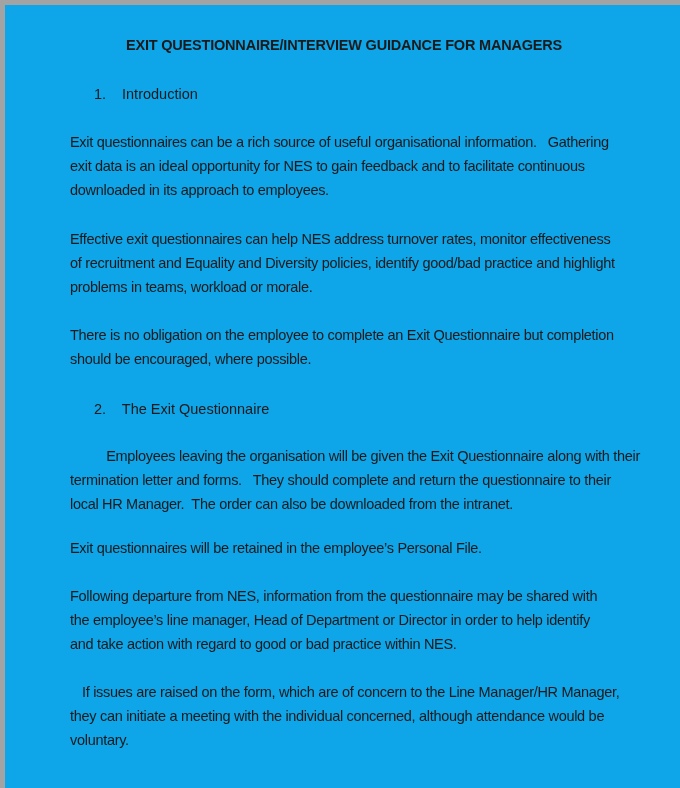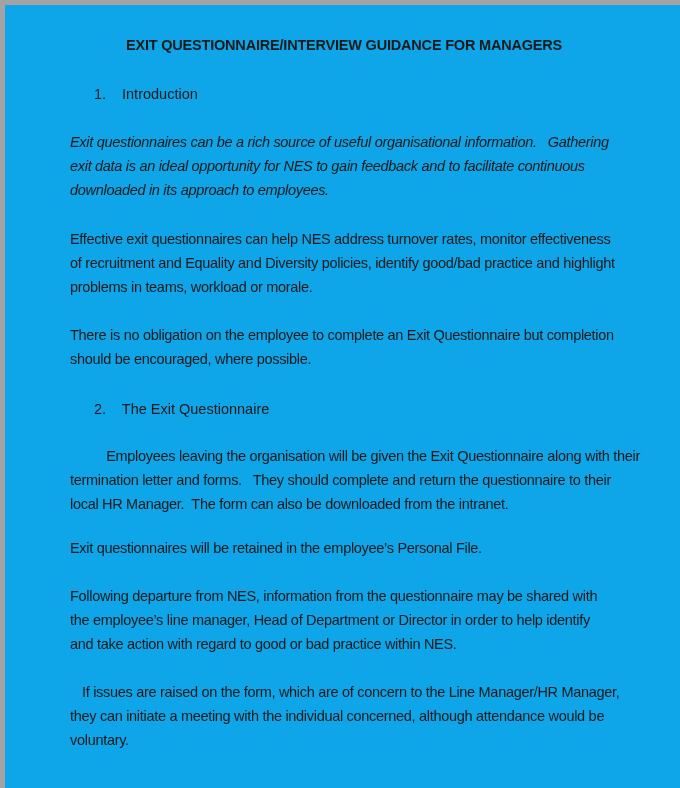--- a/index.html
+++ b/index.html
@@ -46,21 +46,21 @@
 
 <div class="page">
 
   <div class="title">EXIT QUESTIONNAIRE/INTERVIEW GUIDANCE FOR MANAGERS</div>
 
   <div class="heading" style="top:81px;">
     <span class="num">1.</span>
     <span>Introduction</span>
   </div>
 
-  <div class="para" style="top:125px;font-style:italic;">
+  <div class="para" style="top:125px;">
     <span class="line" style="white-space: pre;">Exit questionnaires can be a rich source of useful organisational information.   Gathering</span>
     <span class="line" style="white-space: pre;">exit data is an ideal opportunity for NES to gain feedback and to facilitate continuous</span>
     <span class="line" style="white-space: pre;">downloaded in its approach to employees.</span>
   </div>
 
   <div class="para" style="top:222px;">
     <span class="line" style="white-space: pre;">Effective exit questionnaires can help NES address turnover rates, monitor effectiveness</span>
     <span class="line" style="white-space: pre;">of recruitment and Equality and Diversity policies, identify good/bad practice and highlight</span>
     <span class="line" style="white-space: pre;">problems in teams, workload or morale.</span>
   </div>
@@ -71,21 +71,21 @@
   </div>
 
   <div class="heading" style="top:396px;">
     <span class="num">2.</span>
     <span>The Exit Questionnaire</span>
   </div>
 
   <div class="para" style="top:439px;">
     <span class="line" style="white-space: pre; text-align: right;">Employees leaving the organisation will be given the Exit Questionnaire along with their</span>
     <span class="line" style="white-space: pre;">termination letter and forms.   They should complete and return the questionnaire to their</span>
-    <span class="line" style="white-space: pre;">local HR Manager.  The form can also be downloaded from the intranet.</span>
+    <span class="line" style="white-space: pre;">local HR Manager.  The order can also be downloaded from the intranet.</span>
   </div>
 
   <div class="para" style="top:531px;">
     <span class="line" style="white-space: pre;">Exit questionnaires will be retained in the employee’s Personal File.</span>
   </div>
 
   <div class="para" style="top:579px;">
     <span class="line" style="white-space: pre;">Following departure from NES, information from the questionnaire may be shared with</span>
     <span class="line" style="white-space: pre;">the employee’s line manager, Head of Department or Director in order to help identify</span>
     <span class="line" style="white-space: pre;">and take action with regard to good or bad practice within NES.</span>

